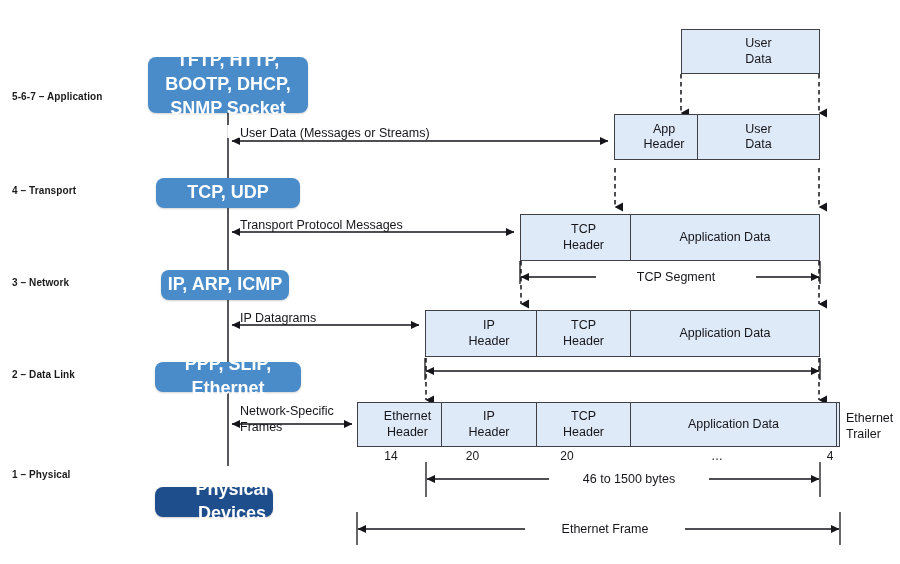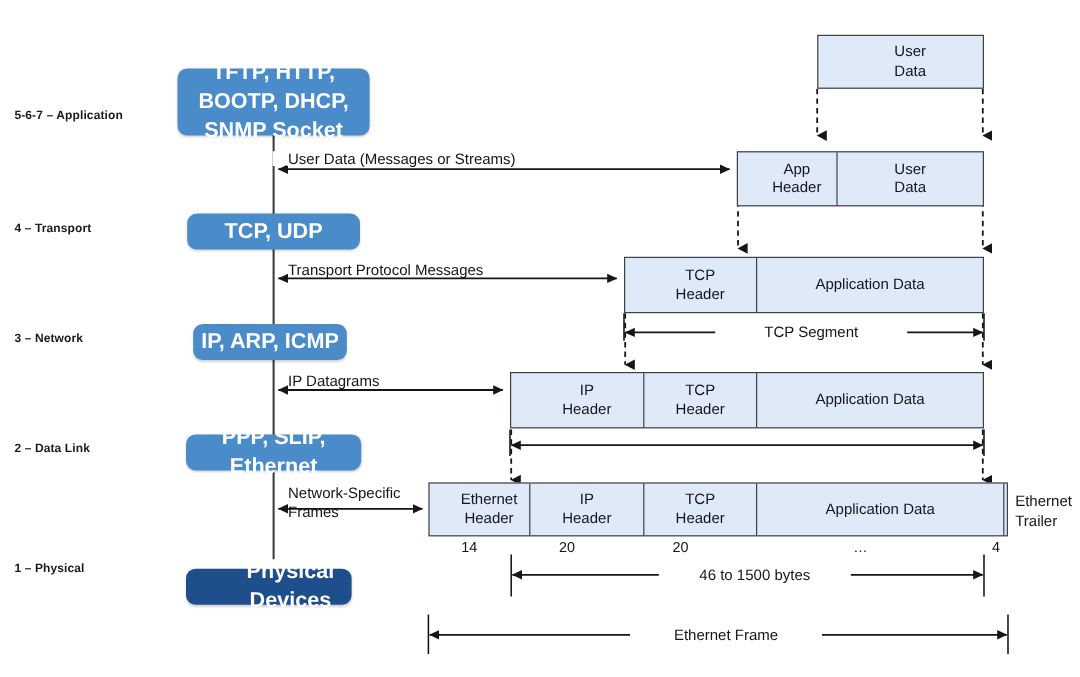--- a/index.html
+++ b/index.html
@@ -192,34 +192,34 @@
   <div class="layer-name" style="left:12px; top:277px;">3 – Network</div>
   <div class="layer-name" style="left:12px; top:369px;">2 – Data Link</div>
   <div class="layer-name" style="left:12px; top:469px;">1 – Physical</div>
 
   <div class="proto-box mid" style="left:148px; top:57px; width:160px; height:56px;">Telnet, FTP, TFTP, HTTP,
 BOOTP, DHCP, SNMP
 Socket API</div>
   <div class="proto-box mid" style="left:156px; top:178px; width:144px; height:30px;">TCP, UDP</div>
   <div class="proto-box mid" style="left:161px; top:270px; width:128px; height:30px;">IP, ARP, ICMP</div>
   <div class="proto-box mid" style="left:155px; top:362px; width:146px; height:30px;">PPP, SLIP, Ethernet</div>
-  <div class="proto-box dark" style="left:155px; top:474px; width:138px; height:30px;padding-left:42px;">Physical Devices</div>
+  <div class="proto-box dark" style="left:155px; top:487px; width:118px; height:30px;padding-left:42px;">Physical Devices</div>
 
   <div class="flabel lft" style="left:240px; top:126px;">User Data (Messages or Streams)</div>
   <div class="flabel lft" style="left:240px; top:218px;">Transport Protocol Messages</div>
   <div class="flabel lft" style="left:240px; top:311px;">IP Datagrams</div>
   <div class="flabel lft" style="left:240px; top:404px;">Network-Specific
 Frames</div>
 
   <div class="pdu-row" style="left:681px; top:29px; width:139px; height:45px;">
     <div class="pdu-cell" style="flex:1 1 auto;">User
 Data</div>
   </div>
 
-  <div class="pdu-row" style="left:614px; top:126px; width:206px; height:46px;">
+  <div class="pdu-row" style="left:614px; top:114px; width:206px; height:46px;">
     <div class="pdu-cell" style="flex:0 0 67px;">App
 Header</div>
     <div class="pdu-cell" style="flex:1 1 auto;">User
 Data</div>
   </div>
 
   <div class="pdu-row" style="left:520px; top:214px; width:300px; height:47px;">
     <div class="pdu-cell" style="flex:0 0 94px;">TCP
 Header</div>
     <div class="pdu-cell" style="flex:1 1 auto;">Application Data</div>

